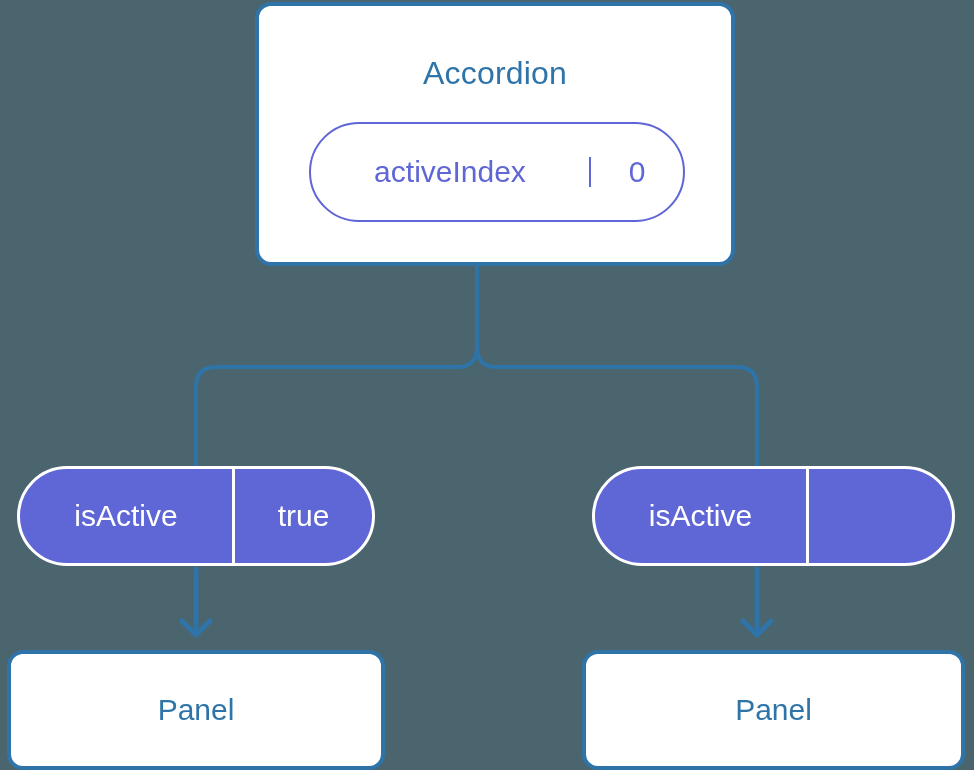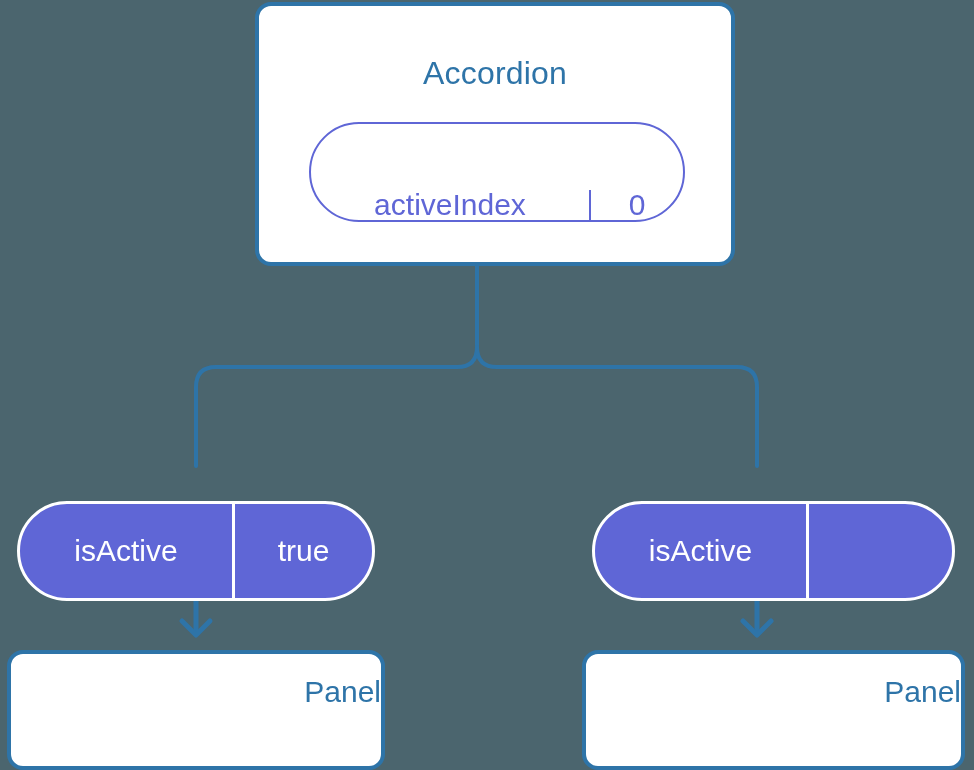--- a/index.html
+++ b/index.html
@@ -52,21 +52,21 @@
     letter-spacing: 0.2px;
     line-height: 1;
     margin-top: 51px;
   }
 
   
   .pill-outline {
     position: absolute;
     box-sizing: border-box;
     display: flex;
-    align-items: flex-end;
+    align-items: center;
     border: 2px solid #5f66d6;
     border-radius: 999px;
     background: transparent;
     height: 100px;
     overflow: hidden;
   }
   #active-index-pill {
     left: 50px;
     top: 116px;
     width: 376px;
@@ -93,21 +93,20 @@
     position: absolute;
     box-sizing: border-box;
     display: flex;
     align-items: stretch;
     background: #5f66d6;
     border: 3px solid #ffffff;
     border-radius: 999px;
     height: 100px;
     overflow: hidden;
     z-index: 3;
-    margin-top: 35px;
   }
   .pill-solid .pill-key,
   .pill-solid .pill-val {
     display: flex;
     align-items: center;
     justify-content: center;
     color: #ffffff;
     font-size: 30px;
     line-height: 1;
   }
@@ -138,26 +137,26 @@
     width: 378px;
     height: 120px;
   }
   #right-panel-card {
     left: 582px;
     top: 650px;
     width: 383px;
     height: 120px;
   }
   .panel-title {
-    text-align: right;
+    text-align: center;
     color: #2e74a8;
     font-size: 30px;
     font-weight: 400;
     line-height: 1;
-    margin-top: 23px;
+    margin-top: 41px;
   }
 </style>
 </head>
 <body>
 
 <div id="stage">
 
   <svg id="wires" viewBox="0 0 974 770" width="974" height="770" aria-hidden="true">
 
     <path d="M 477 265 L 477 347" fill="none" stroke="#2e74a8" stroke-width="4" stroke-linecap="round"></path>

